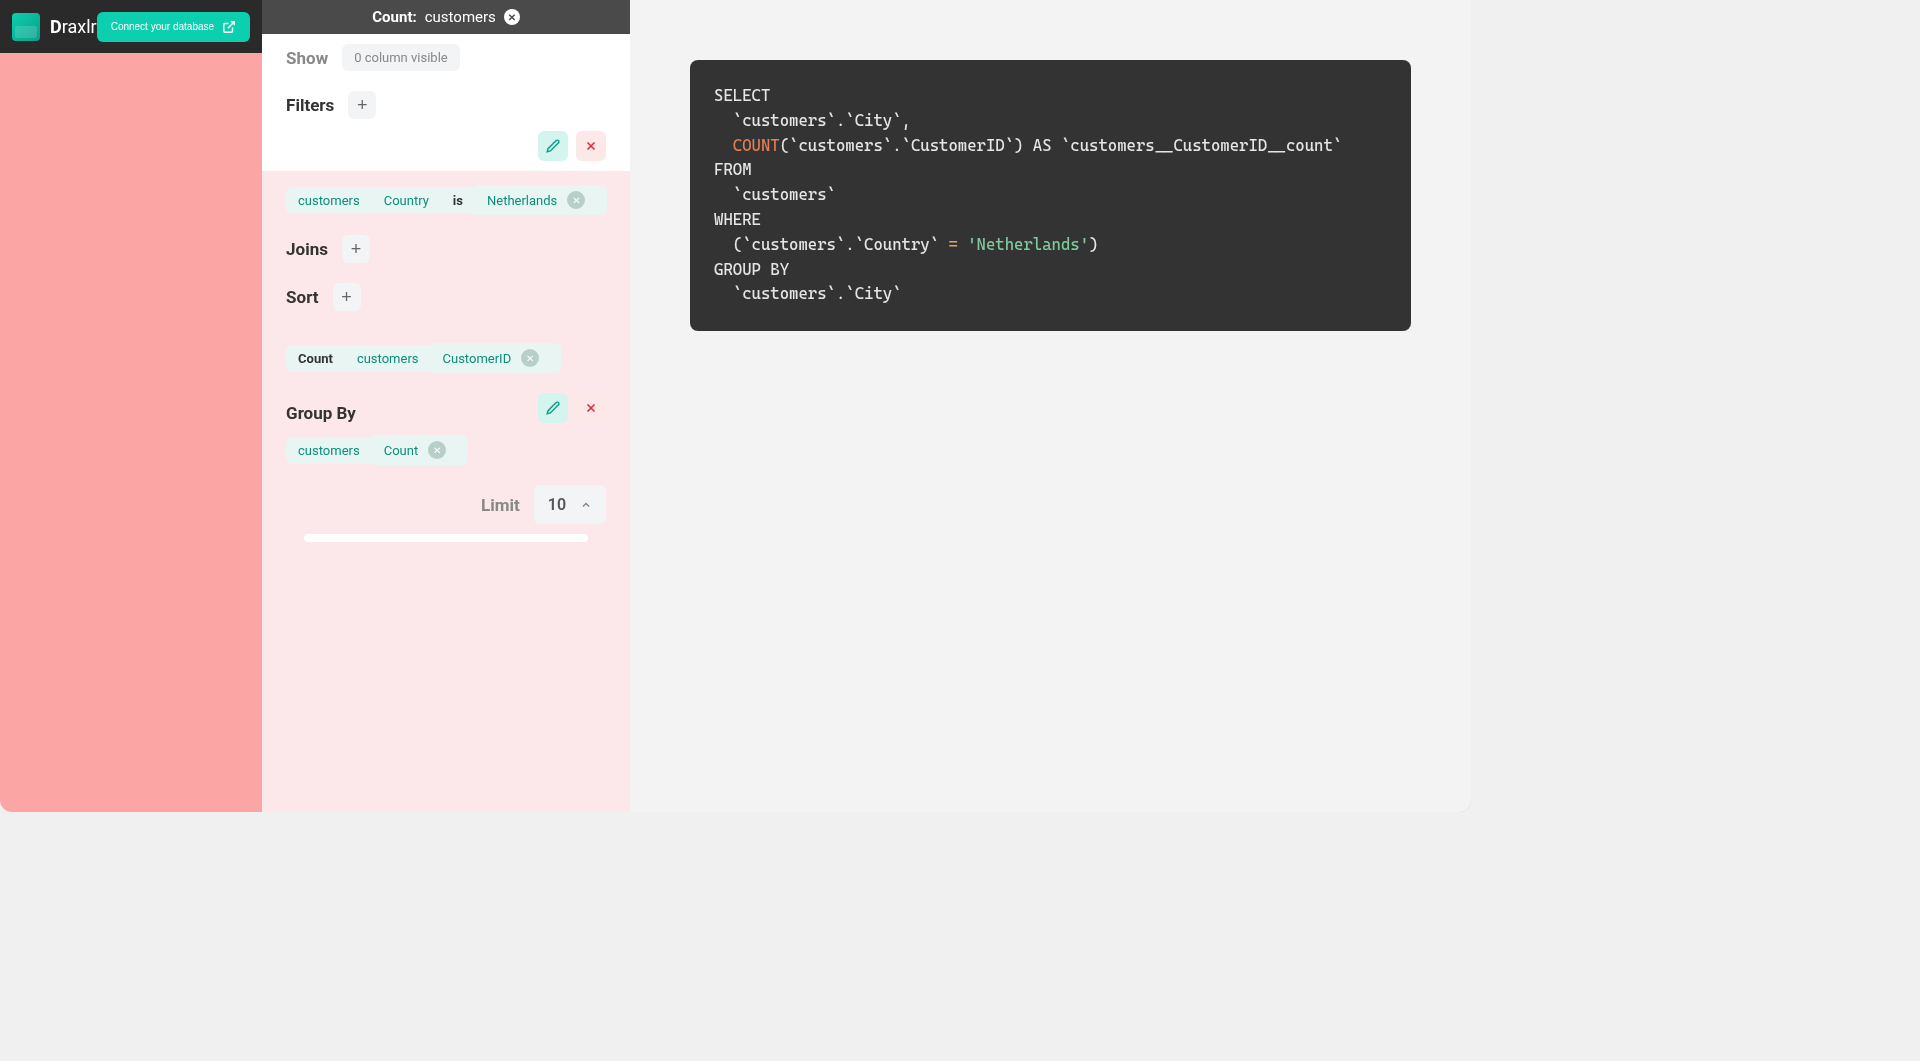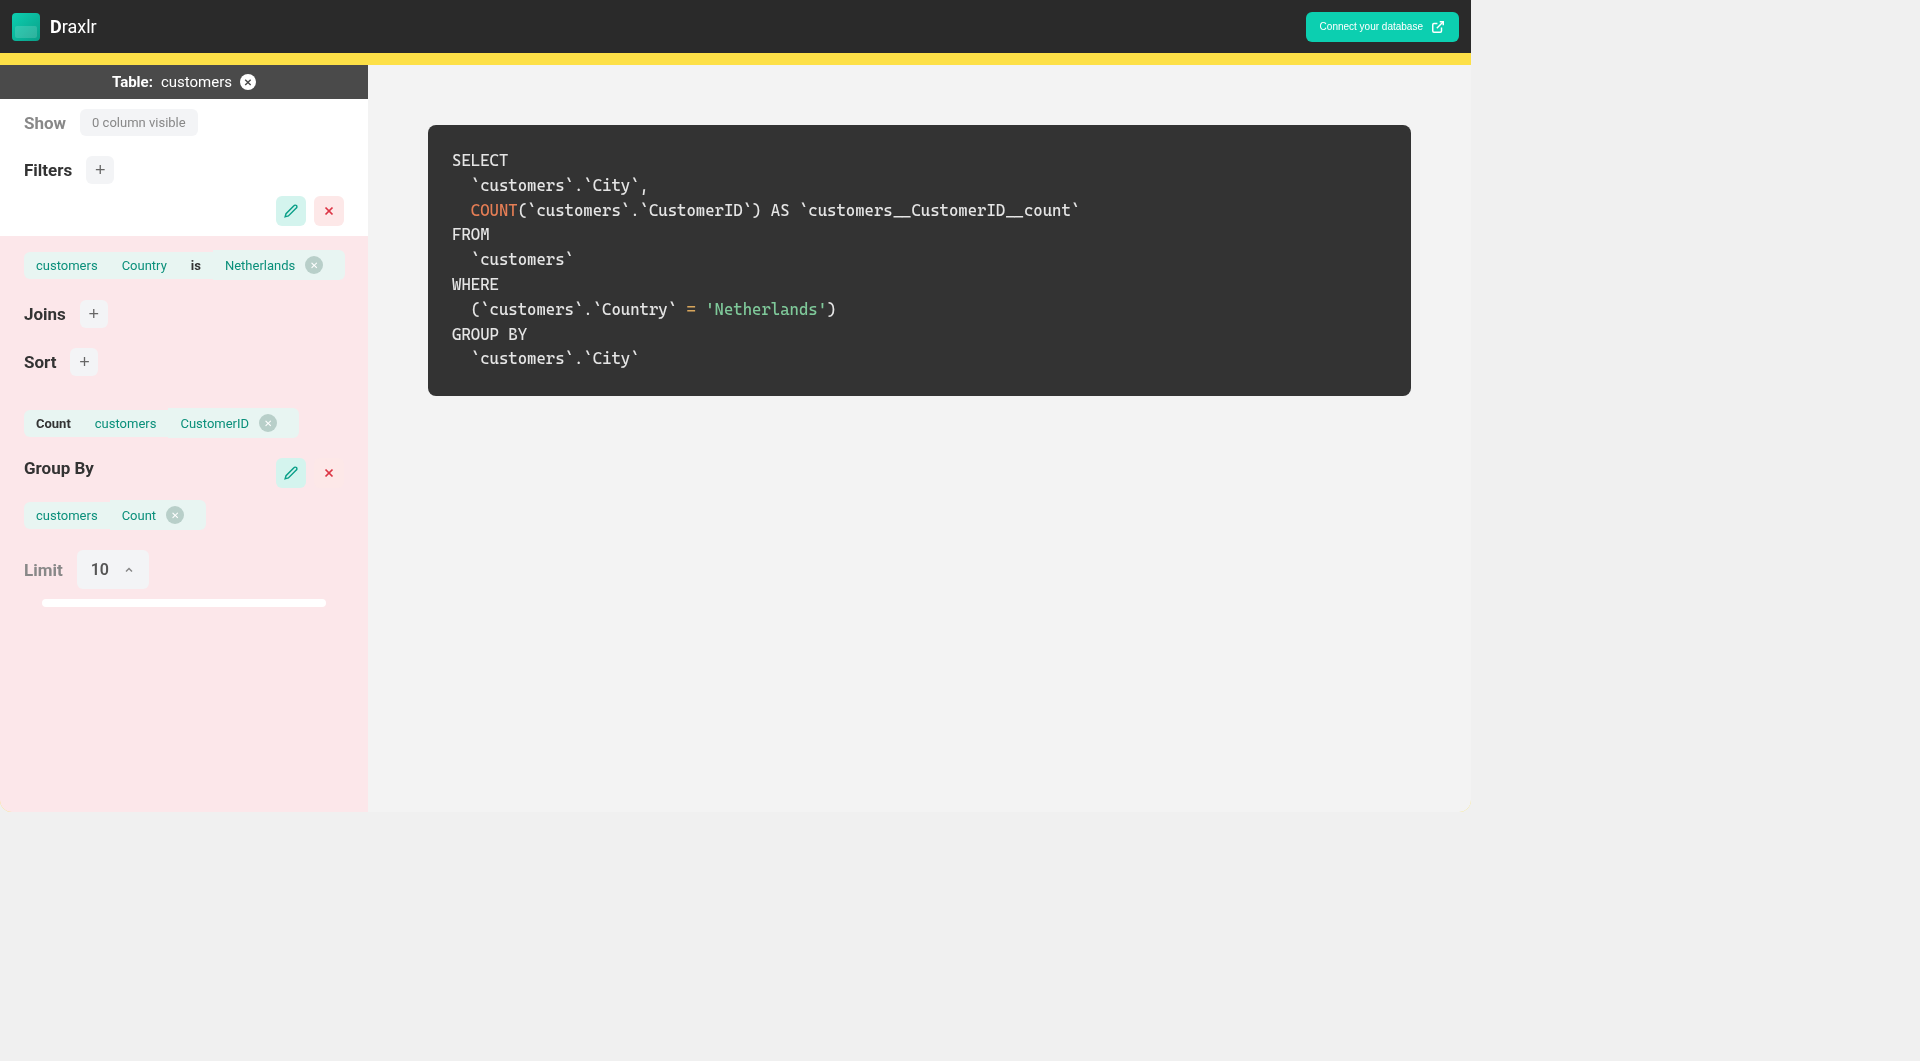--- a/index.html
+++ b/index.html
@@ -6,27 +6,26 @@
 body {
   font-family: -apple-system, BlinkMacSystemFont, "Segoe UI", Roboto, sans-serif;
   background: #f0f0f0;
   width: 1920px;
   height: 1061px;
   overflow: hidden;
 }
 .app-window {
   width: 1471px;
   height: 812px;
-  background: #fde047;
+  background: #fca5a5;
   border-radius: 0 0 12px 12px;
   overflow: hidden;
   display: flex;
-  flex-direction: column;
+  flex-direction: row;
   position: relative;
-  gap: 12px;
 }
 .header {
   background: #2a2a2a;
   height: 53px;
   display: flex;
   align-items: center;
   justify-content: space-between;
   padding: 0 12px;
 }
 .logo-section {
@@ -97,21 +96,21 @@
   justify-content: center;
   font-size: 10px;
   font-weight: bold;
   cursor: pointer;
 }
 .sidebar-content { flex: 1; overflow-y: auto; }
 .section { padding: 10px 24px; }
 .section.white-bg { background: #fff; }
 .section-header {
   display: flex;
-  align-items: flex-start;
+  align-items: flex-end;
   justify-content: space-between;
 }
 .section-left { display: flex; align-items: center; gap: 14px; }
 .section-title { font-size: 17px; font-weight: 700; color: #333; }
 .section-title.muted { color: #888; }
 .add-btn {
   width: 28px;
   height: 28px;
   background: #f3f4f6;
   border: none;
@@ -173,21 +172,21 @@
   background: #b8cfc9;
   border-radius: 50%;
   margin-left: 10px;
   display: flex;
   align-items: center;
   justify-content: center;
   color: #fff;
   font-size: 10px;
   cursor: pointer;
 }
-.limit-row { display: flex; align-items: center; gap: 14px; }
+.limit-row { display: flex; align-items: center; gap: 14px; justify-content: flex-end; }
 .limit-input {
   background: #f3f4f6;
   border: none;
   border-radius: 6px;
   padding: 10px 14px;
   display: flex;
   align-items: center;
   gap: 14px;
   font-size: 16px;
   font-weight: 600;
@@ -255,21 +254,21 @@
           <path d="M18 13v6a2 2 0 0 1-2 2H5a2 2 0 0 1-2-2V8a2 2 0 0 1 2-2h6"></path>
           <polyline points="15 3 21 3 21 9"></polyline>
           <line x1="10" y1="14" x2="21" y2="3"></line>
         </svg>
     </button>
   </div>
 
   <div class="body-area">
     <div class="sidebar">
       <div class="table-header">
-        <span class="label">Table:</span>
+        <span class="label">Count:</span>
         <span>customers</span>
         <span class="close-circle">✕</span>
       </div>
 
       <div class="sidebar-content">
 
         <div class="section white-bg">
           <div class="section-header">
             <div class="section-left">
               <span class="section-title muted">Show</span>

